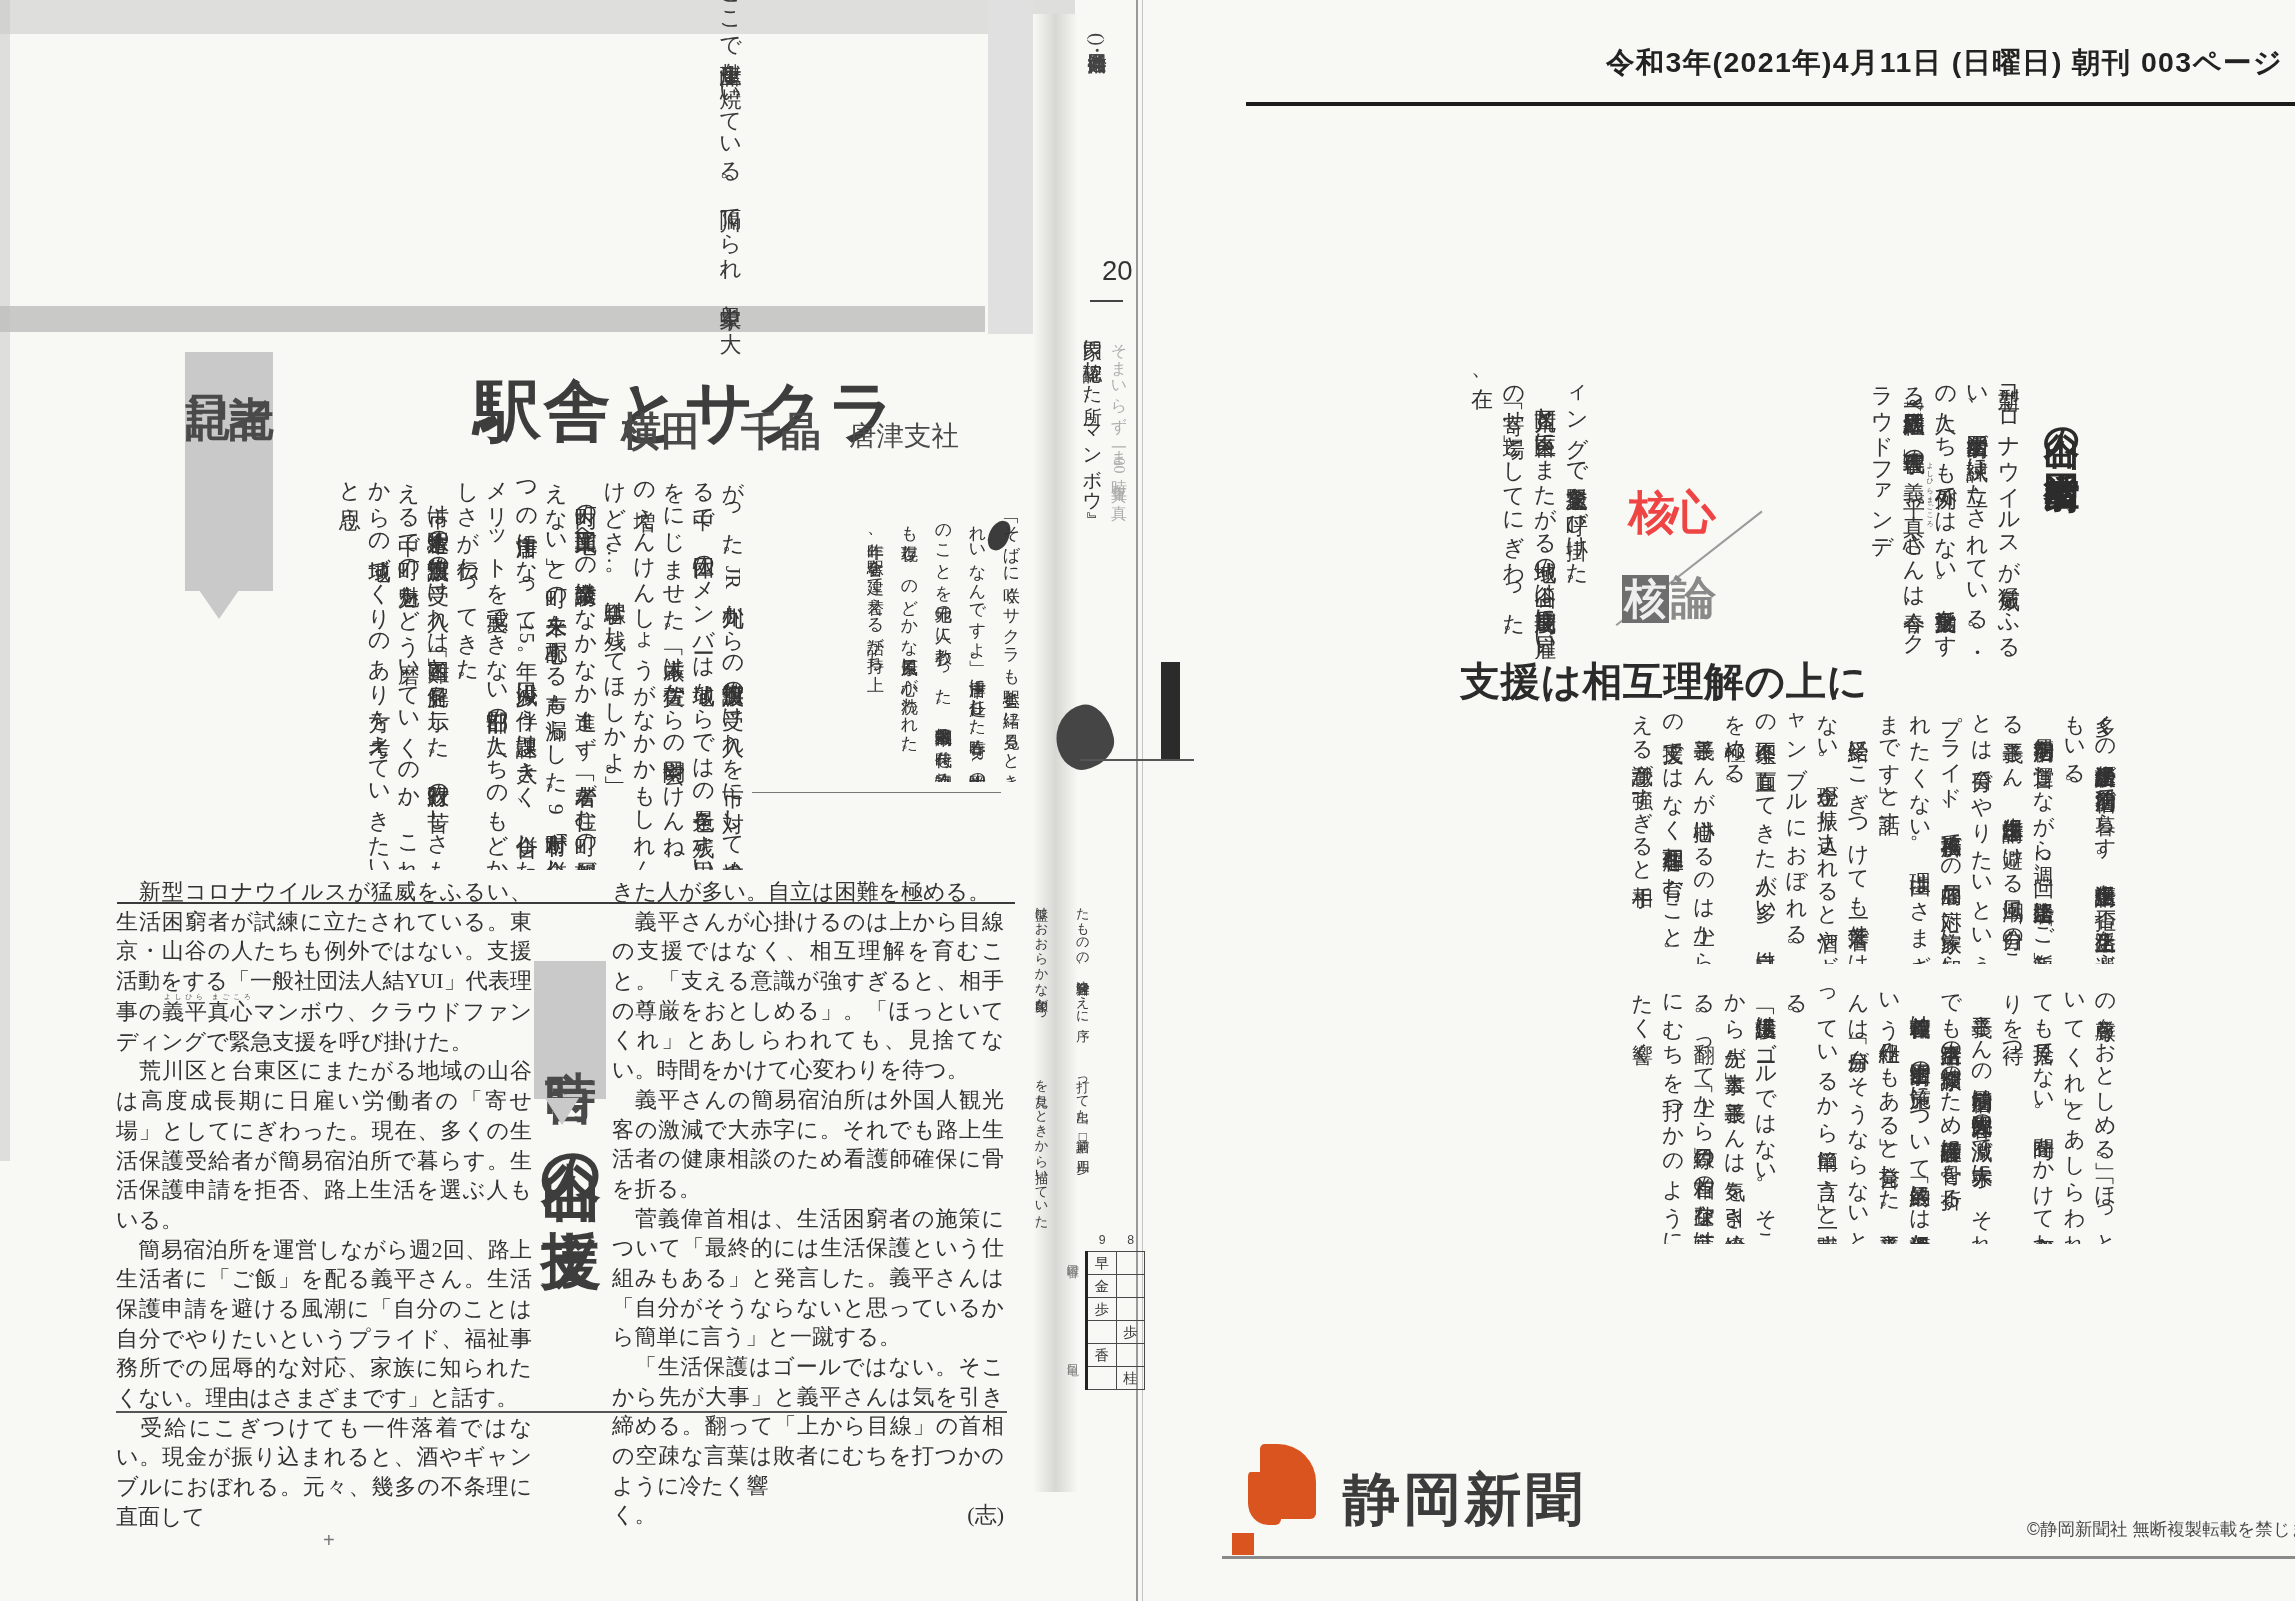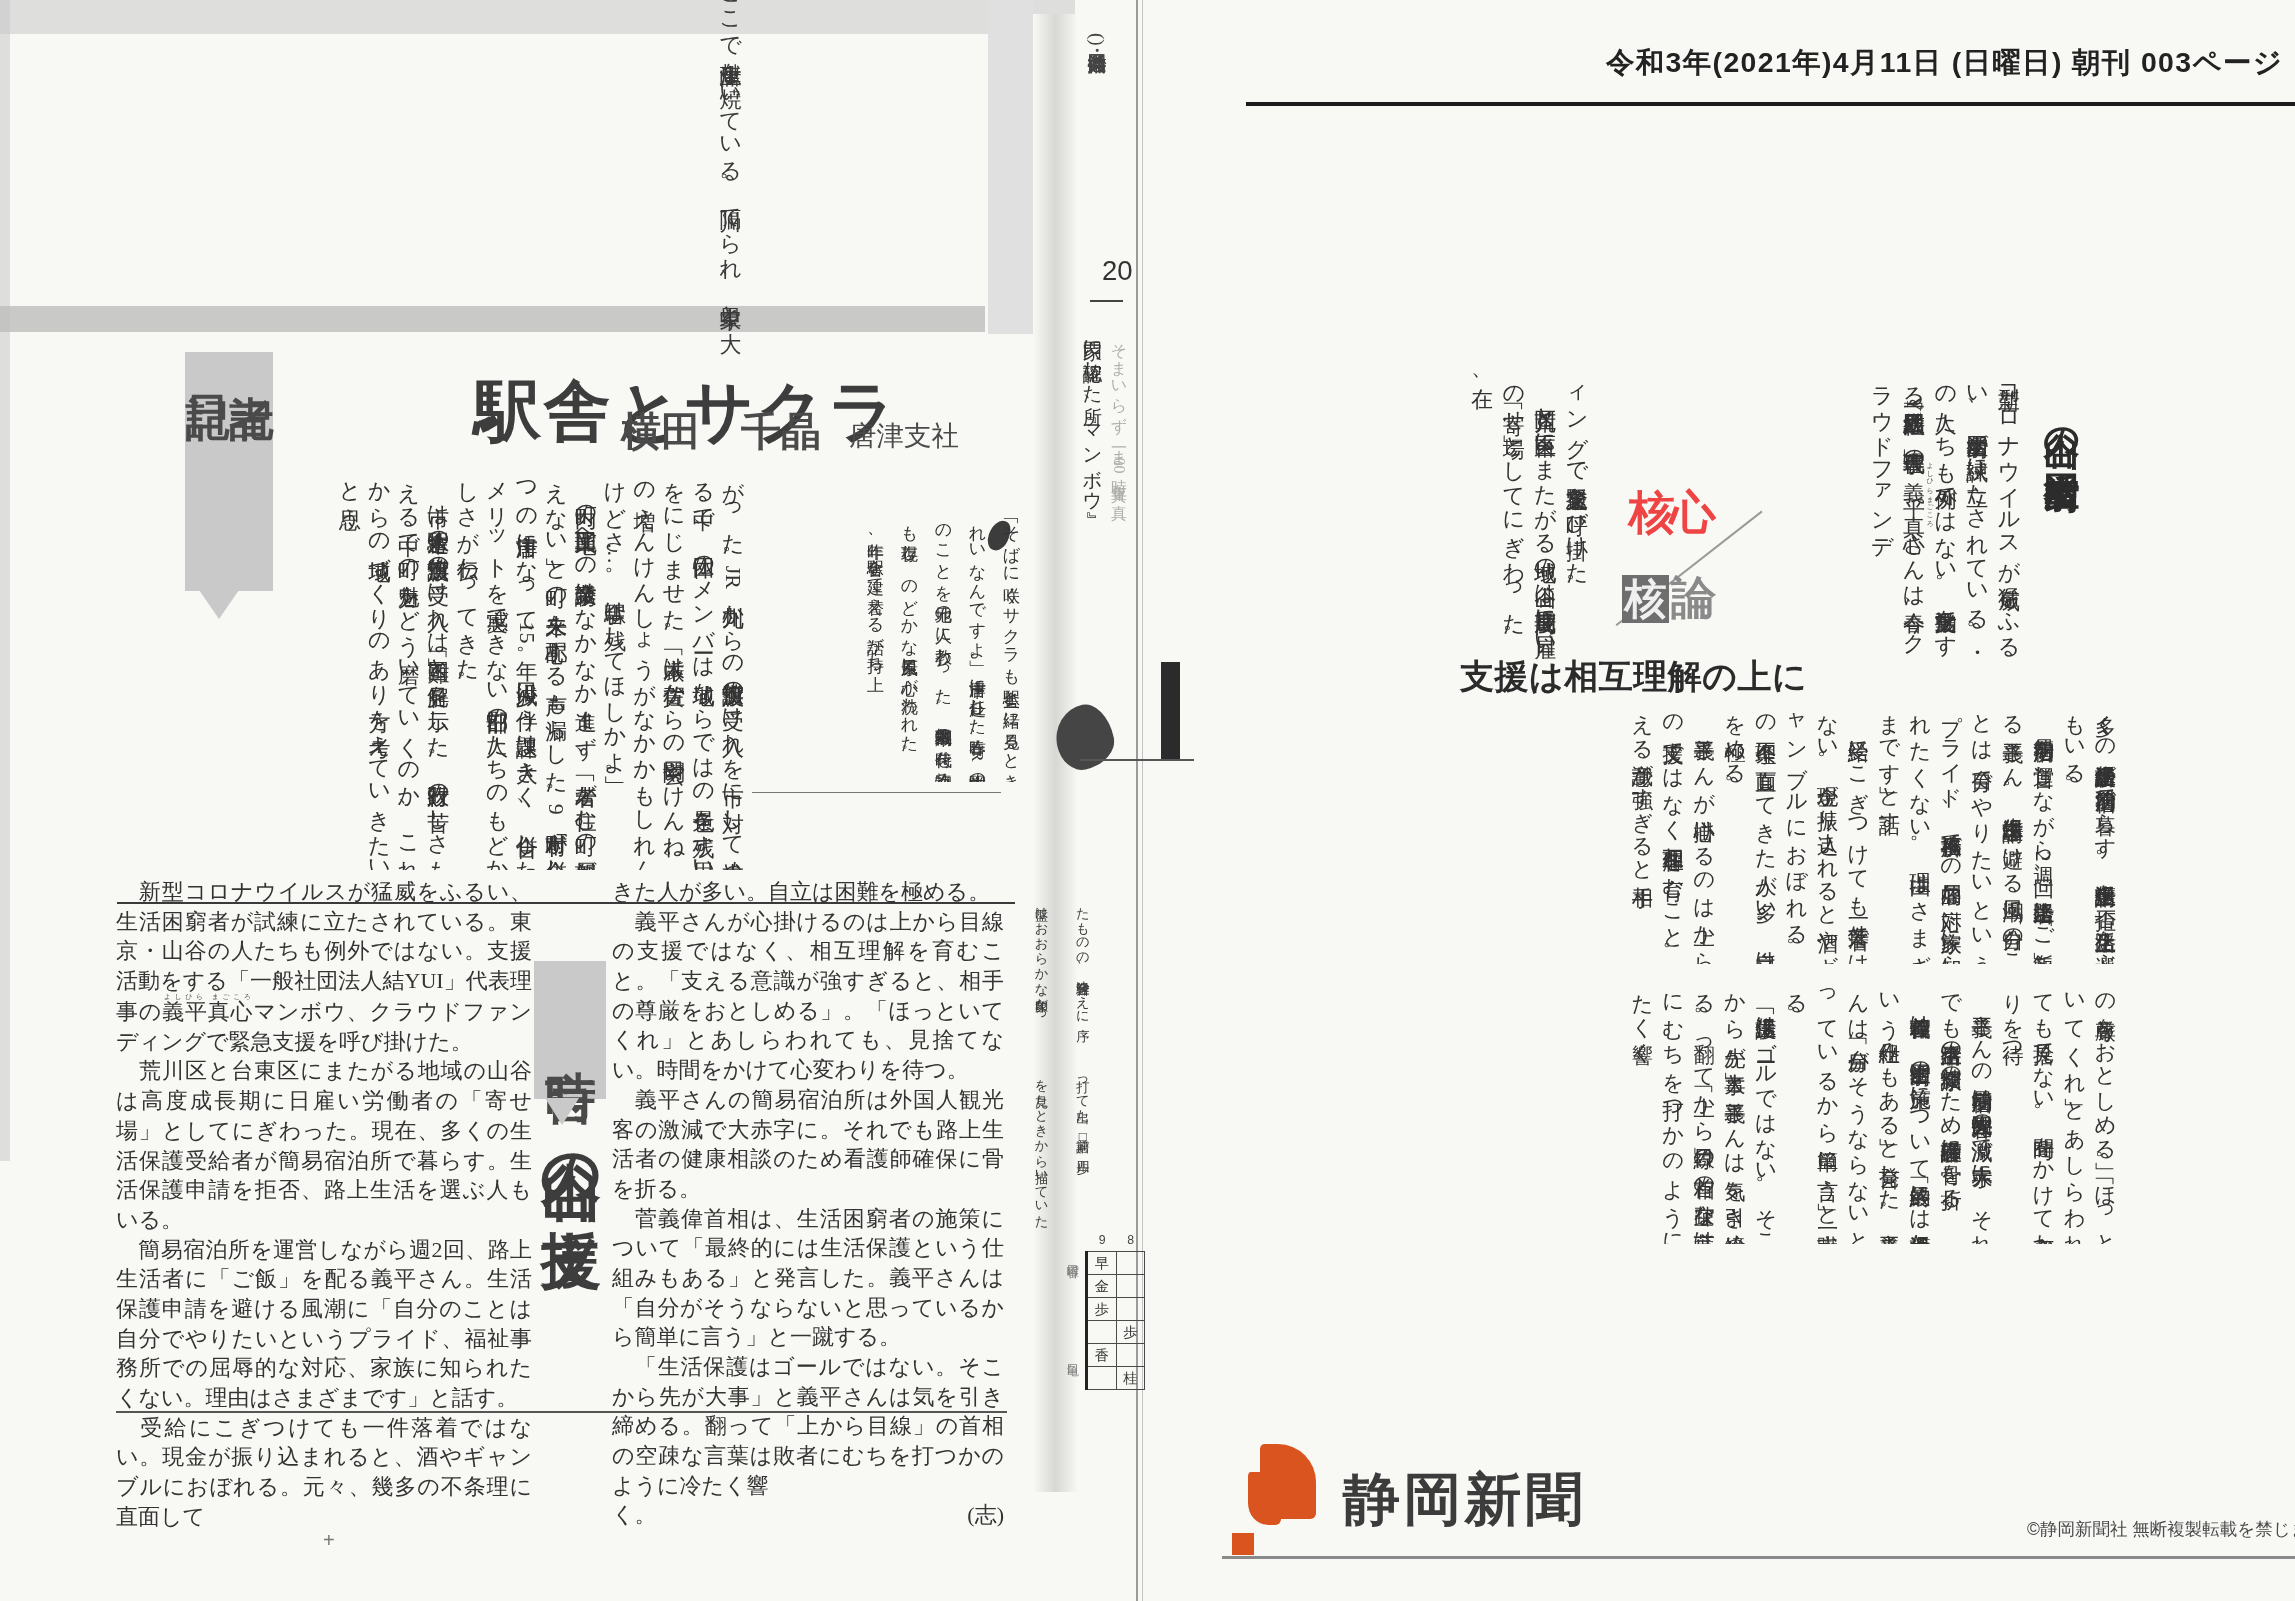--- a/index.html
+++ b/index.html
@@ -159,21 +159,21 @@
     <div class="abs serif" style="left:10.4px;top:-5.7px;font-size:46px;font-weight:bold;color:#ef4444;letter-spacing:-4.7px;">核心</div>
     <div class="abs" style="left:3.8px;top:80px;">
       <span class="serif" style="font-size:42px;font-weight:bold;color:#efefef;background:#6e6e6e;padding:0.9px 2.8px;">核</span>
       <span class="serif" style="font-size:45px;font-weight:bold;color:#8a8a8a;">論</span>
     </div>
   </div>
 
   <div class="abs v pre serif" style="left:1401px;top:371px;width:192px;height:288px;font-size:22px;color:#333;line-height:1.44;overflow:hidden;">ィングで緊急支援を呼び掛けた。
 　荒川区と台東区にまたがる地域の山谷は高度成長期に日雇い労働者の「寄せ場」としてにぎわった。現在、</div>
 
-  <div class="abs serif" style="left:1460px;top:654px;font-size:34px;font-weight:800;color:#2b2b2b;letter-spacing:0.5px;white-space:nowrap;">支援は相互理解の上に</div>
+  <div class="abs serif" style="left:1460px;top:654px;font-size:40px;font-weight:800;color:#2b2b2b;letter-spacing:0.5px;white-space:nowrap;">支援は相互理解の上に</div>
 
   <div class="abs v pre serif just" style="left:1400px;top:700px;width:720px;height:264px;font-size:21.3px;color:#333;line-height:1.45;overflow:hidden;">多くの生活保護受給者が簡易宿泊所で暮らす。生活保護申請を拒否、路上生活を選ぶ人もいる。
 　簡易宿泊所を運営しながら週2回、路上生活者に「ご飯」を配る義平さん。生活保護申請を避ける風潮に「自分のことは自分でやりたいというプライド、福祉事務所での屈辱的な対応、家族に知られたくない。理由はさまざまです」と話す。
 　受給にこぎつけても一件落着ではない。現金が振り込まれると酒やギャンブルにおぼれる。元々幾多の不条理に直面してきた人が多い。自立は困難を極める。
 　義平さんが心掛けるのは上から目線の支援ではなく相互理解を育むこと。「支える意識が強すぎると相手</div>
 
   <div class="abs v pre serif just" style="left:1400px;top:979px;width:720px;height:265px;font-size:21.3px;color:#333;line-height:1.45;overflow:hidden;">の尊厳をおとしめる」。「ほっといてくれ」とあしらわれても見捨てない。時間をかけて心変わりを待つ。
 　義平さんの簡易宿泊所は外国人観光客の激減で大赤字に。それでも路上生活者の健康相談のため看護師確保に骨を折る。
 　菅義偉首相は、生活困窮者の施策について「最終的には生活保護という仕組みもある」と発言した。義平さんは「自分がそうならないと思っているから簡単に言う」と一蹴する。
 　「生活保護はゴールではない。そこから先が大事」と義平さんは気を引き締める。翻って「上から目線」の首相の空疎な言葉は敗者にむちを打つかのように冷たく響く。</div>

